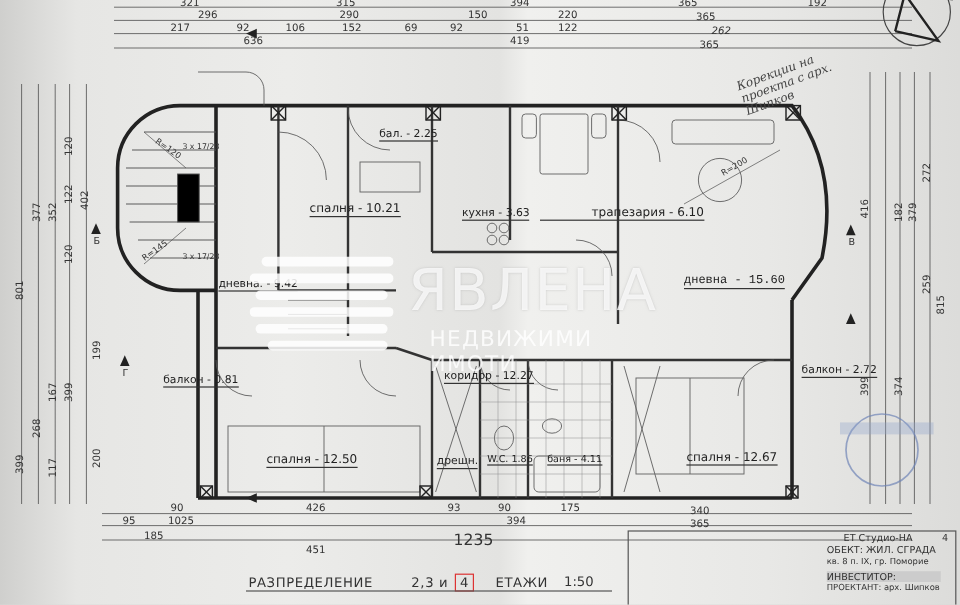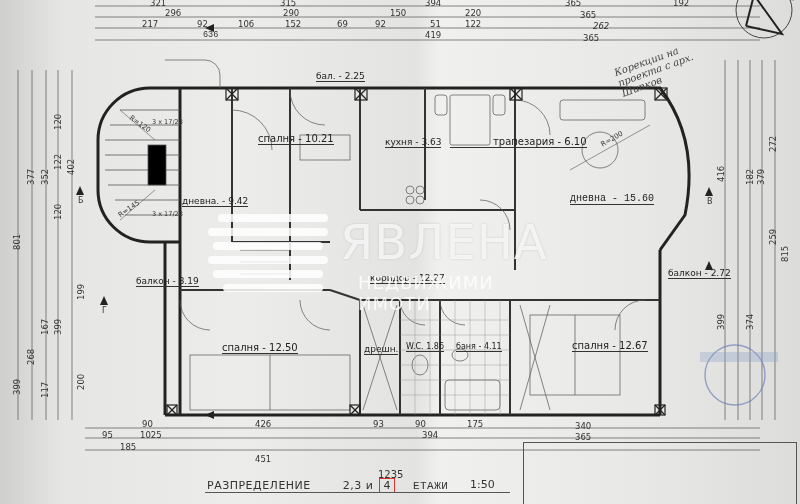--- a/index.html
+++ b/index.html
@@ -1,20 +1,20 @@
 <!DOCTYPE html>
 <html><head>
 <meta charset="utf-8">
 <style>
   html,body{margin:0;padding:0;}
   body{width:800px;height:504px;overflow:hidden;background:#d9d9d7;font-family:"DejaVu Sans",sans-serif;}
   .sheet{position:relative;width:800px;height:504px;background:linear-gradient(90deg,#cfcfcd 0%,#e6e6e4 8%,#ececea 30%,#e3e3e1 52%,#f0f0ee 55%,#e8e8e6 80%,#dcdcda 100%);overflow:hidden;}
   svg.plan{position:absolute;left:0;top:0;}
   .lbl{position:absolute;font-size:9px;color:#333;white-space:nowrap;}
-  .room{position:absolute;font-size:10px;color:#222;white-space:nowrap;border-bottom:1px solid #333;}
+  .room{position:absolute;font-size:10px;color:#222;white-space:nowrap;border-bottom:1px solid #333;margin-top:36px;}
   .dim{position:absolute;font-size:8.5px;color:#333;white-space:nowrap;}
   .vdim{position:absolute;font-size:8.5px;color:#333;white-space:nowrap;transform:rotate(-90deg);transform-origin:left top;}
   .title{position:absolute;left:207px;top:478px;font-size:11px;color:#333;letter-spacing:0.5px;}
   .title span{margin-right:6px;}
   .floor-box{display:inline-block;border:1.5px solid #d33;padding:0 3px;color:#333;}
   .scale{position:absolute;left:470px;top:478px;font-size:11px;color:#333;}
   .tline{position:absolute;left:205px;top:492px;width:305px;height:1px;background:#555;}
   .watermark{position:absolute;left:208px;top:210px;pointer-events:none;}
   .wm-logo{position:absolute;left:0;top:0;width:120px;height:86px;}
   .wm-text{position:absolute;left:132px;top:4px;font-size:48px;font-weight:normal;color:rgba(255,255,255,0.78);letter-spacing:1px;font-family:"DejaVu Sans",sans-serif;text-shadow:0 0 2px rgba(160,160,160,0.5);}
@@ -188,21 +188,21 @@
     </g>
   </svg>
 
   <div class="room" style="left:258px;top:133px;"><span>спалня</span> - <span>10.21</span></div>
   <div class="room" style="left:316px;top:71px;font-size:9px;"><span>бал.</span> - <span>2.25</span></div>
   <div class="room" style="left:385px;top:137px;font-size:9px;"><span>кухня</span> - <span>3.63</span></div>
   <div class="room" style="left:450px;top:136px;padding-left:43px;"><span>трапезария</span> - <span>6.10</span></div>
   <div class="room" style="left:570px;top:193px;font-family:Liberation Mono, monospace;"><span>дневна</span> - <span>15.60</span></div>
   <div class="room" style="left:182px;top:196px;font-size:9px;"><span>дневна.</span> - <span>9.42</span></div>
   <div class="room" style="left:370px;top:273px;font-size:9px;"><span>коридор</span> - <span>12.27</span></div>
-  <div class="room" style="left:136px;top:276px;font-size:9px;"><span>балкон</span> - <span>3.19</span></div>
+  <div class="room" style="left:136px;top:276px;font-size:9px;"><span>балкон</span> - <span>0.81</span></div>
   <div class="room" style="left:222px;top:342px;"><span>спалня</span> - <span>12.50</span></div>
   <div class="room" style="left:364px;top:344px;font-size:9px;"><span>дрешн.</span></div>
   <div class="room" style="left:406px;top:342px;font-size:8px;"><span>W.C.</span> <span>1.86</span></div>
   <div class="room" style="left:456px;top:342px;font-size:8px;"><span>баня</span> - <span>4.11</span></div>
   <div class="room" style="left:572px;top:340px;"><span>спалня</span> - <span>12.67</span></div>
   <div class="room" style="left:668px;top:268px;font-size:9px;"><span>балкон</span> - <span>2.72</span></div>
 
   <div class="dim" style="left:150px;top:-2px;">321</div>
   <div class="dim" style="left:280px;top:-2px;">315</div>
   <div class="dim" style="left:425px;top:-2px;">394</div>
@@ -215,21 +215,21 @@
   <div class="dim" style="left:580px;top:10px;">365</div>
   <div class="dim" style="left:142px;top:19px;">217</div>
   <div class="dim" style="left:197px;top:19px;">92</div>
   <div class="dim" style="left:238px;top:19px;">106</div>
   <div class="dim" style="left:285px;top:19px;">152</div>
   <div class="dim" style="left:337px;top:19px;">69</div>
   <div class="dim" style="left:375px;top:19px;">92</div>
   <div class="dim" style="left:430px;top:19px;">51</div>
   <div class="dim" style="left:465px;top:19px;">122</div>
   <div class="dim" style="left:593px;top:21px;font-style:italic;">262</div>
-  <div class="dim" style="left:203px;top:30px;font-family:Liberation Mono, monospace;">636</div>
+  <div class="dim" style="left:203px;top:30px;">636</div>
   <div class="dim" style="left:425px;top:30px;">419</div>
   <div class="dim" style="left:583px;top:33px;">365</div>
 
   <div class="vdim" style="left:12px;top:250px;">801</div>
   <div class="vdim" style="left:26px;top:185px;">377</div>
   <div class="vdim" style="left:40px;top:185px;">352</div>
   <div class="vdim" style="left:53px;top:130px;">120</div>
   <div class="vdim" style="left:53px;top:170px;">122</div>
   <div class="vdim" style="left:66px;top:175px;">402</div>
   <div class="vdim" style="left:53px;top:220px;">120</div>
@@ -255,21 +255,21 @@
   <div class="dim" style="left:373px;top:419px;">93</div>
   <div class="dim" style="left:415px;top:419px;">90</div>
   <div class="dim" style="left:467px;top:419px;">175</div>
   <div class="dim" style="left:575px;top:421px;">340</div>
   <div class="dim" style="left:102px;top:430px;text-align:right;">95</div>
   <div class="dim" style="left:140px;top:430px;">1025</div>
   <div class="dim" style="left:255px;top:454px;">451</div>
   <div class="dim" style="left:422px;top:430px;">394</div>
   <div class="dim" style="left:575px;top:432px;">365</div>
   <div class="dim" style="left:120px;top:442px;">185</div>
-  <div class="dim" style="left:378px;top:469px;font-size:10px;">1235</div>
+  <div class="dim" style="left:378px;top:443px;font-size:13px;">1235</div>
 
   <div class="lbl" style="left:128px;top:120px;font-size:7px;transform:rotate(35deg);">R=120</div>
   <div class="lbl" style="left:117px;top:205px;font-size:7px;transform:rotate(-35deg);">R=145</div>
   <div class="lbl" style="left:600px;top:135px;font-size:7px;transform:rotate(-30deg);">R=200</div>
   <div class="lbl" style="left:152px;top:118px;font-size:6.5px;">3 x 17/28</div>
   <div class="lbl" style="left:152px;top:210px;font-size:6.5px;">3 x 17/28</div>
 
   <div class="lbl" style="left:78px;top:196px;font-size:8px;">Б</div>
   <div class="lbl" style="left:102px;top:306px;font-size:8px;">Г</div>
   <div class="lbl" style="left:707px;top:197px;font-size:8px;">В</div>
@@ -298,21 +298,29 @@
         <rect x="15" y="74" width="100" height="8" rx="4"></rect>
       </g>
     </svg>
     <div class="wm-text">ЯВЛЕНА</div>
     <div class="wm-sub">НЕДВИЖИМИ ИМОТИ</div>
   </div>
 
   <div class="title">
     <span>РАЗПРЕДЕЛЕНИЕ</span>
     <span style="margin-left:22px;">2,3 и</span><span class="floor-box">4</span>
-    <span style="margin-left:8px;font-family:Liberation Mono, monospace;">ЕТАЖИ</span>
+    <span style="margin-left:8px;">ЕТАЖИ</span>
   </div>
   <div class="scale">1:50</div>
   <div class="tline"></div>
 
   <div class="stamp">
+    <div class="stamp-right">
+      <div style="position:absolute;left:16px;top:1px;">ЕТ Студио-НА</div>
+      <div style="position:absolute;left:2px;top:11px;">ОБЕКТ: ЖИЛ. СГРАДА</div>
+      <div style="position:absolute;left:2px;top:21px;font-size:7px;">кв. 8 п. IX, гр. Поморие</div>
+      <div style="position:absolute;left:2px;top:33px;background:#ccc;width:95px;">ИНВЕСТИТОР:</div>
+      <div style="position:absolute;left:2px;top:43px;font-size:7px;">ПРОЕКТАНТ: арх. Шипков</div>
+      <div style="position:absolute;left:98px;top:1px;">4</div>
+    </div>
   </div>
 
 </div>
 
 </body></html>

